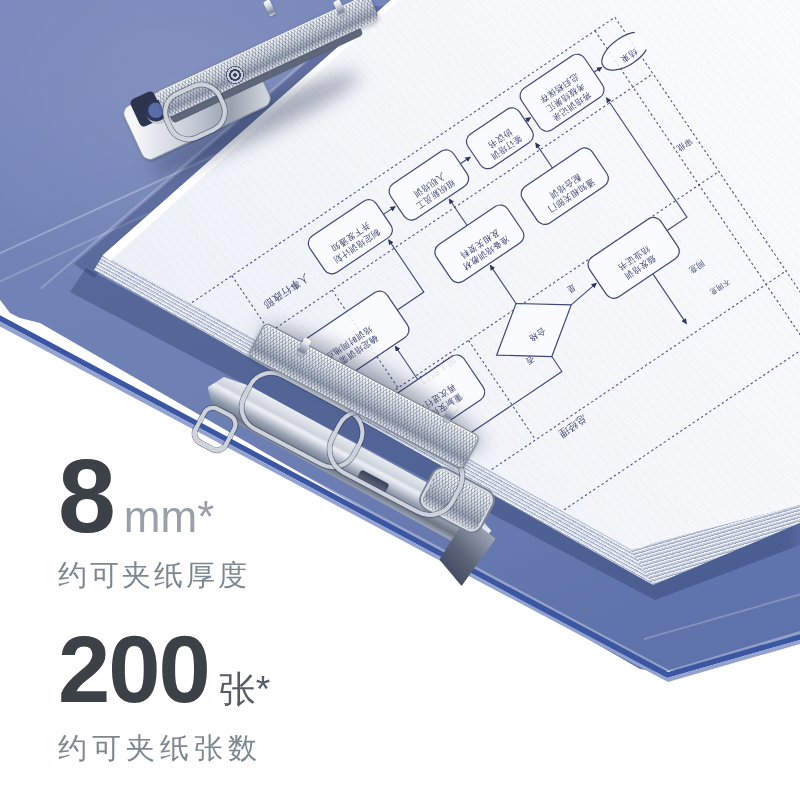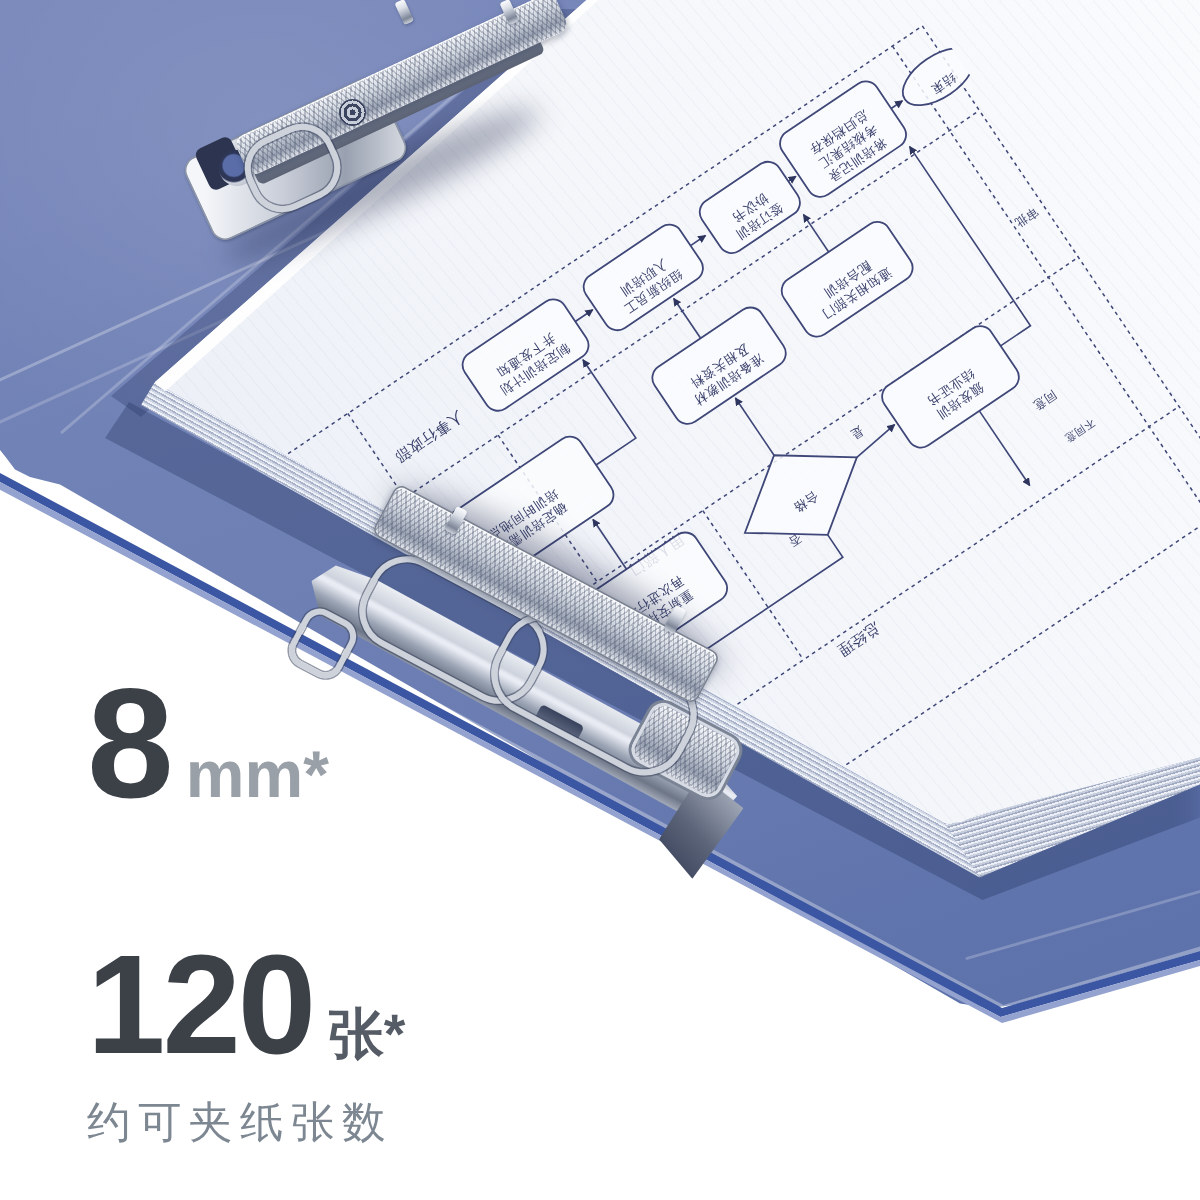--- a/index.html
+++ b/index.html
@@ -65,21 +65,21 @@
       box-shadow:0 2px 4px rgba(30,40,70,0.35),inset 0 1px 0 rgba(255,255,255,0.8);}
   .bow{border:4px solid #cdd2db;background:transparent;
        box-shadow:0 0 0 1px rgba(60,70,95,0.55),inset 0 0 0 1px rgba(60,70,95,0.55);}
 
   
   .spec{position:absolute;left:58px;color:#3c4148;}
   .spec .row{display:flex;align-items:baseline;gap:10px;}
   .spec .num{font-weight:bold;letter-spacing:-2px;line-height:0.85;color:#3c4148;}
   .spec1 .num{font-size:104px;}
   .spec2 .num{font-size:94px;}
-  .spec .unit{font-weight:bold;color:#99a0a8;}
+  .spec .unit{font-weight:normal;color:#99a0a8;}
   .spec1 .unit{font-size:44px;}
   .spec2 .unit{font-size:37px;color:#565c66;}
   .spec .cap{margin-top:14px;font-size:29px;color:#7d8792;letter-spacing:3px;}
   .spec2 .cap{letter-spacing:5px;}
 </style>
 </head>
 <body>
 
 <div class="stage">
 
@@ -203,22 +203,23 @@
     <div class="abs metal" style="left:300px;top:338px;width:8px;height:18px;border-radius:2px;transform:rotate(28deg);"></div>
     <div class="abs metal" style="left:446px;top:404px;width:8px;height:18px;border-radius:2px;transform:rotate(28deg);"></div>
     <div class="abs bow" style="left:196px;top:408px;width:30px;height:34px;border-radius:12px;transform:rotate(28deg);"></div>
   </div>
 
   <div class="spec spec1" style="top:452px;">
     <div class="row">
       <span class="num">8</span>
       <span class="unit">mm*</span>
     </div>
+    <div class="cap">约可夹纸厚度</div>
   </div>
   <div class="spec spec2" style="top:630px;">
     <div class="row">
-      <span class="num">120</span>
+      <span class="num">200</span>
       <span class="unit">张*</span>
     </div>
     <div class="cap">约可夹纸张数</div>
   </div>
 
 </div>
 
 </body></html>

